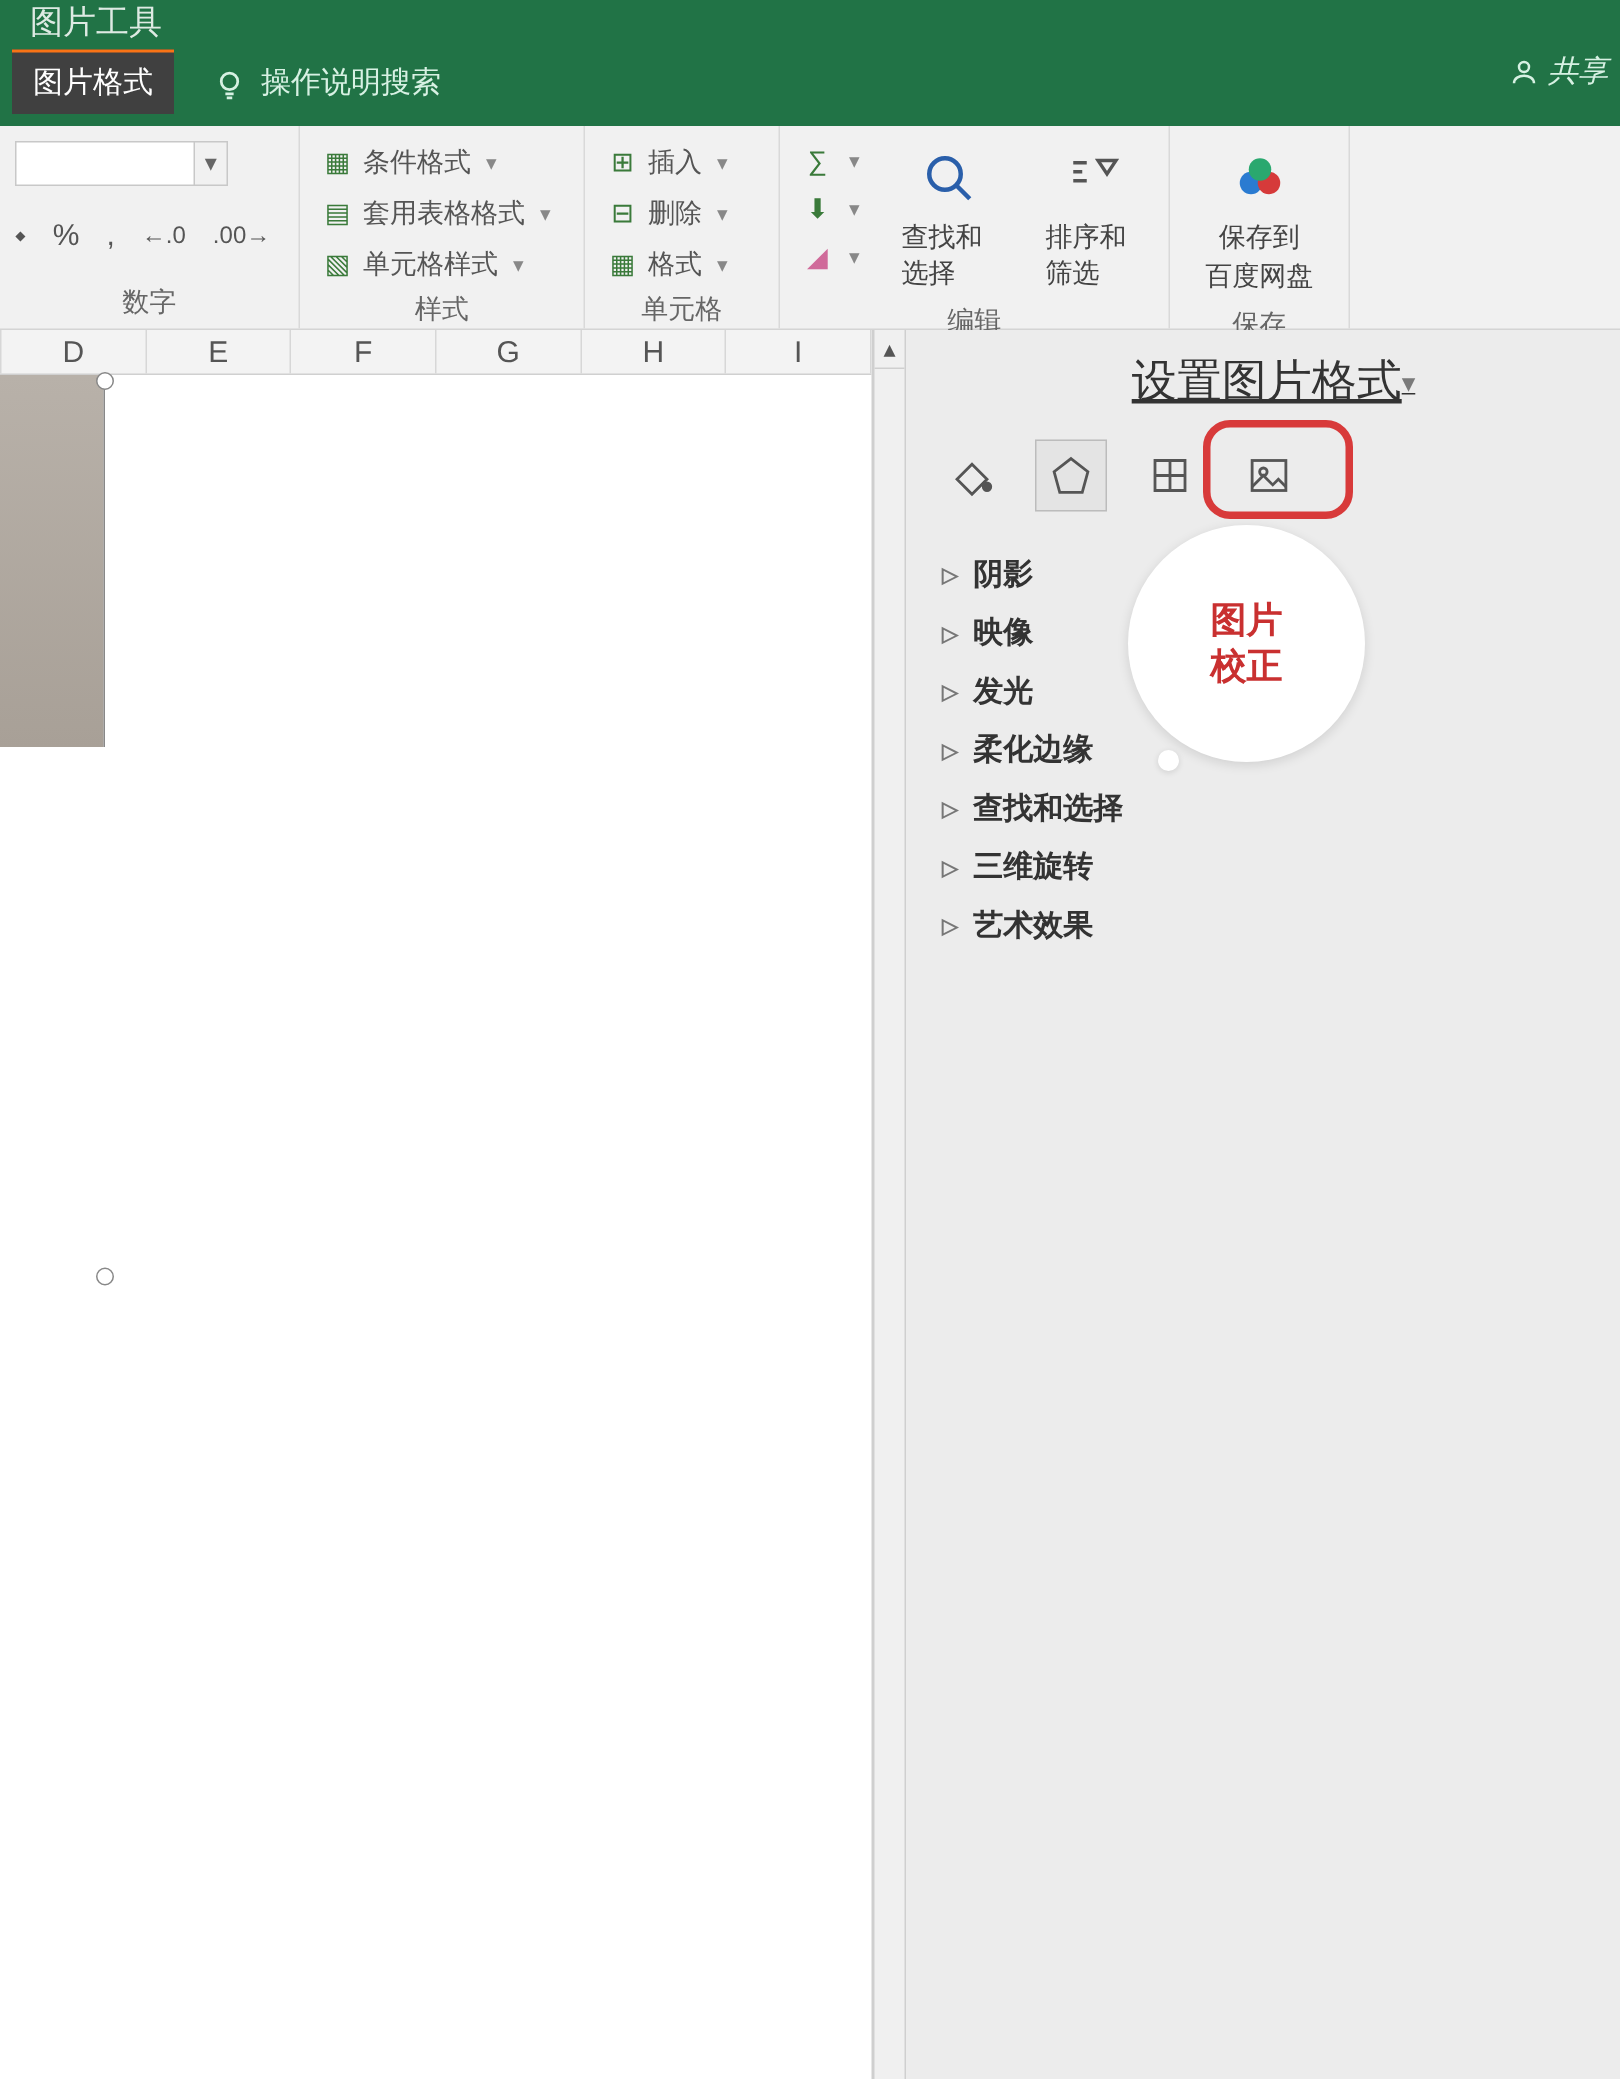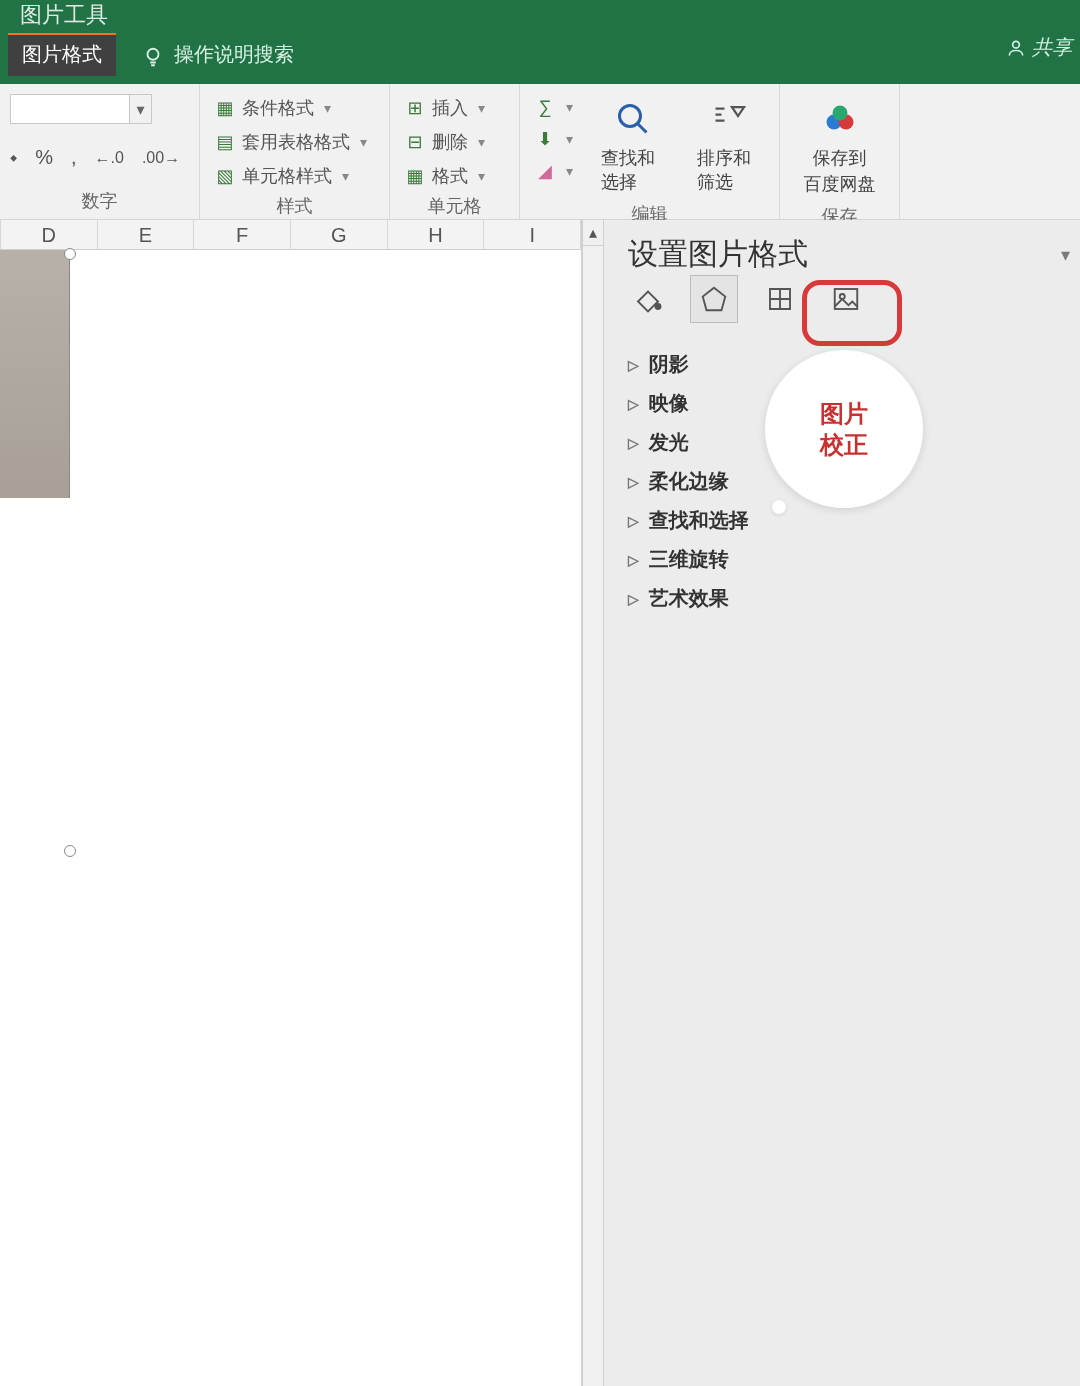--- a/index.html
+++ b/index.html
@@ -38,33 +38,33 @@
   .colhdr { flex:1; border-right:1px solid #d7d7d7; text-align:center; font-size:20px; color:#555; line-height:30px;}
   .colhdr:first-child{border-left:1px solid #d7d7d7;}
   .picture-region { position:absolute; left:0; top:30px; width:70px; height:248px; background:linear-gradient(#b8b1a9,#a8a097); border-right:1px solid #888;}
   .sel-handle { position:absolute; width:12px; height:12px; background:#fff; border:1px solid #888; border-radius:50%; }
 
   .vscroll { width:22px; background:#f0f0f0; border-left:1px solid #cfcfcf; border-right:1px solid #cfcfcf;}
   .vscroll .up { height:26px; display:flex; align-items:center; justify-content:center; border-bottom:1px solid #cfcfcf; color:#555;}
 
   
   .pane { flex:1; background:#ececec; padding:14px 10px 10px 24px; position:relative; }
-  .pane-title { font-size:30px; color:#333; display:flex; align-items:center; justify-content:space-between;}
+  .pane-title { font-size:30px; color:#333; margin-bottom:18px; display:flex; align-items:center; justify-content:center;text-decoration:underline;}
   .pane-title .ddl { color:#7a7a7a; font-size:18px;}
   .iconrow { display:flex; gap:18px; align-items:center; margin-bottom:22px; margin-left:-4px;}
   .iconbox { width:48px; height:48px; display:flex; align-items:center; justify-content:center; border:1px solid transparent; }
   .iconbox.active { background:#e4e4e4; border:1px solid #bcbcbc; }
   .iconbox svg { width:30px; height:30px; }
   .redcircle { position:absolute; border:5px solid #d83a3a; border-radius:18px; width:100px; height:66px; left:198px; top:60px; pointer-events:none;}
   
   .optlist { margin-left:0; }
   .optitem { display:flex; align-items:center; gap:10px; font-size:20px; font-weight:600; color:#333; padding:6px 0;}
   .optitem .tri { color:#777; font-size:14px;}
 
-  .bubble { position:absolute; left:161px; top:130px; width:158px; height:158px; border-radius:50%; background:#fff; box-shadow:0 2px 8px rgba(0,0,0,.12); display:flex; flex-direction:column; align-items:center; justify-content:center; font-size:24px; color:#c93030; font-weight:600; line-height:1.3;}
+  .bubble { position:absolute; left:148px; top:130px; width:158px; height:158px; border-radius:50%; background:#fff; box-shadow:0 2px 8px rgba(0,0,0,.12); display:flex; flex-direction:column; align-items:center; justify-content:center; font-size:24px; color:#c93030; font-weight:600; line-height:1.3;}
   .bubble-tail { position:absolute; left:168px; top:280px; width:14px; height:14px; background:#fff; border-radius:50%; box-shadow:0 1px 4px rgba(0,0,0,.12);}
 
   .lightbulb { width:22px; height:22px; }
 </style>
 </head>
 <body>
 
 <div class="titlebar">
   <div class="title-top-cut">图片工具</div>
   <div style="display:flex; align-items:center; gap:26px; padding-bottom:8px;">

